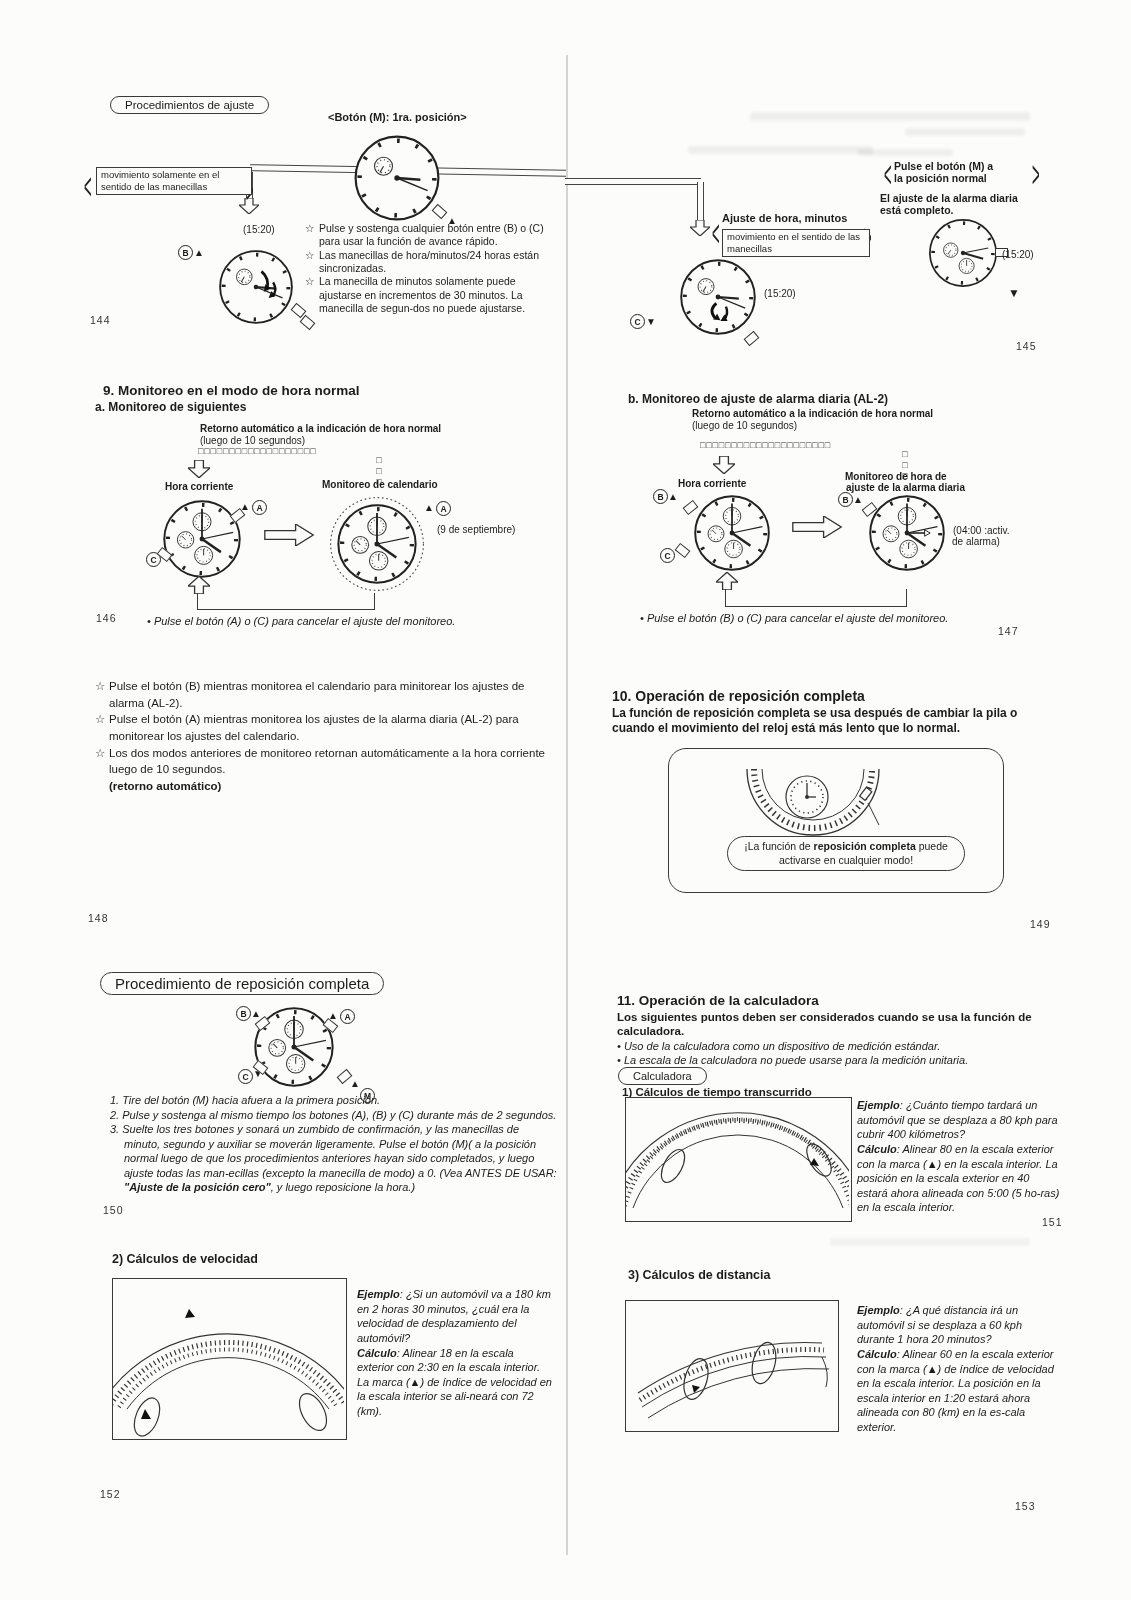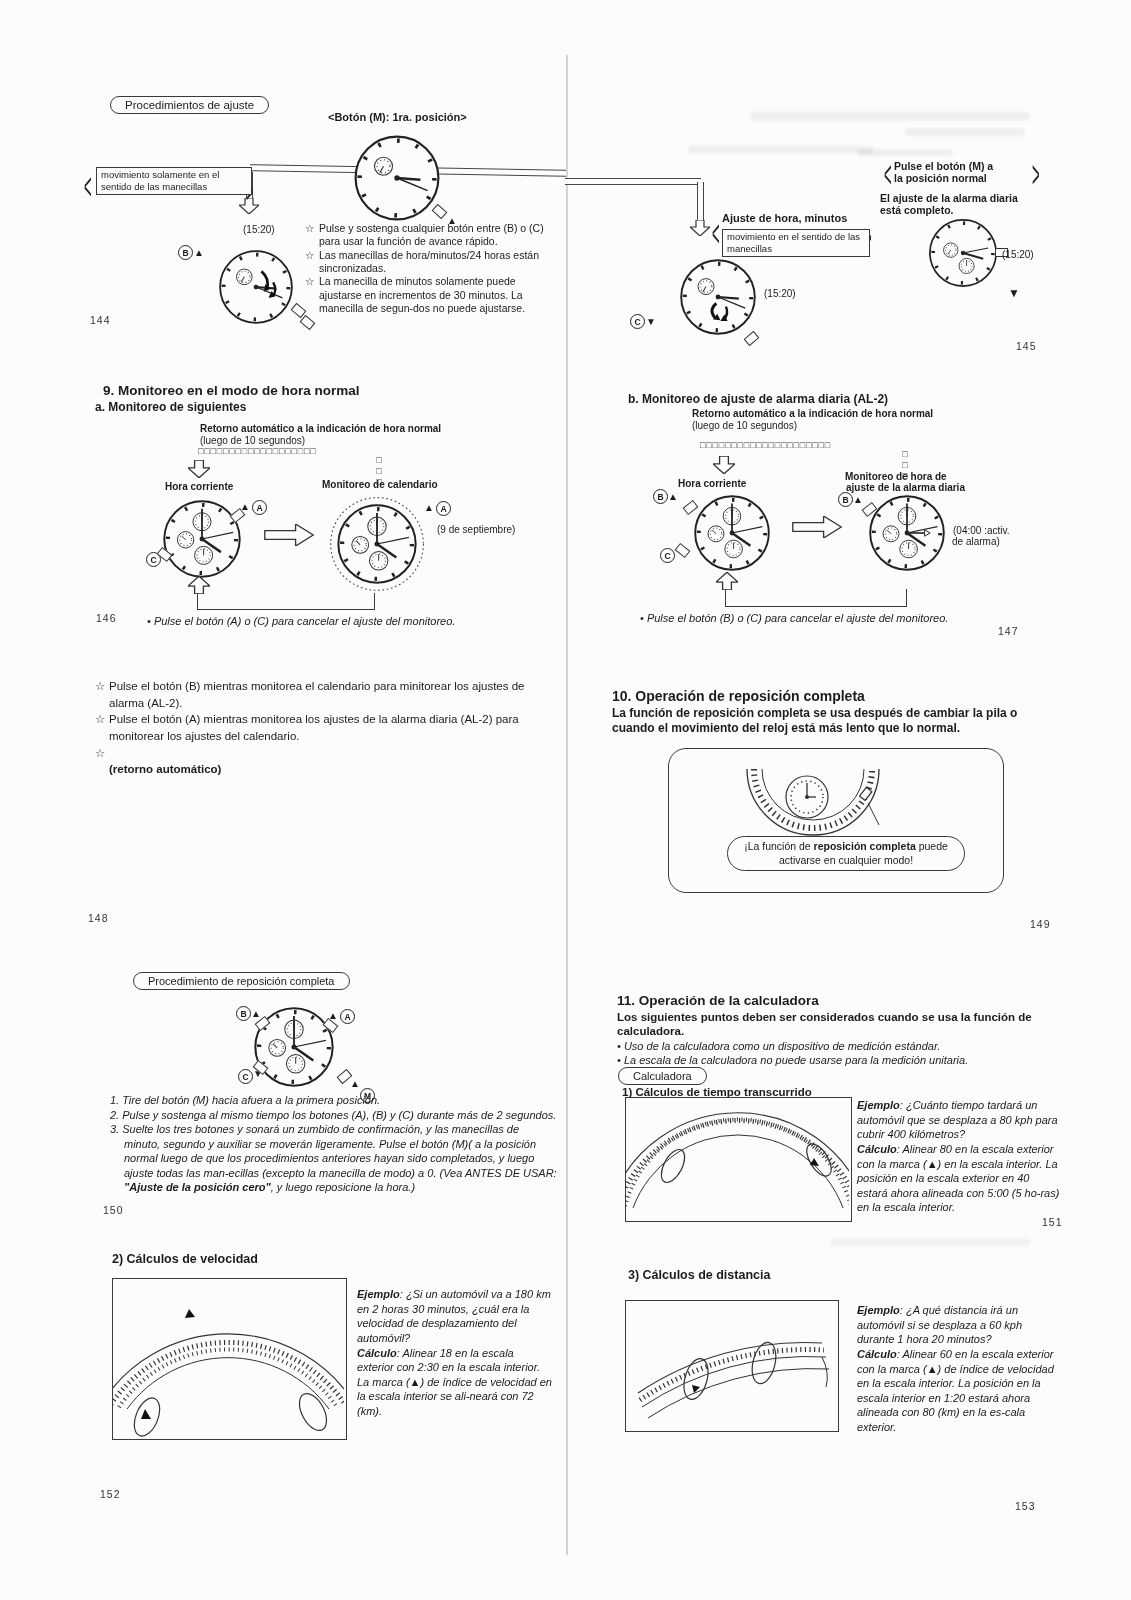--- a/index.html
+++ b/index.html
@@ -285,21 +285,21 @@
       <div class="it">
           <span class="st">☆</span>
           <span>Pulse el botón (B) mientras monitorea el calendario para minitorear los ajustes de alarma (AL-2).</span>
         </div>
       <div class="it">
           <span class="st">☆</span>
           <span>Pulse el botón (A) mientras monitorea los ajustes de la alarma diaria (AL-2) para monitorear los ajustes del calendario.</span>
         </div>
       <div class="it">
           <span class="st">☆</span>
-        <span><br>
+        <span><span>Los dos modos anteriores de monitoreo retornan automáticamente a la hora corriente luego de 10 segundos.</span><br>
         <span class="b">(retorno automático)</span></span>
         </div>
     </div>
     <div class="abs pgno" style="left:88px;top:912px">148</div>
   </section>
 
   <section>
     <div class="abs b" style="left:612px;top:688px;font-size:14px">10. Operación de reposición completa</div>
     <div class="abs b" style="left:612px;top:706px;width:425px;font-size:12px;line-height:1.25">La función de reposición completa se usa después de cambiar la pila o cuando el movimiento del reloj está más lento que lo normal.</div>
 
@@ -316,21 +316,21 @@
       <rect x="125" y="36" width="11" height="7" fill="#fcfcfa" stroke="#333" stroke-width="1.2" transform="rotate(-52 130 39)"></rect>
       <line x1="133" y1="48" x2="144" y2="70" stroke="#333" stroke-width="1"></line>
     </svg>
     <div class="bubble" style="left:727px;top:836px;width:216px">
       <span>¡La función de </span><span class="b">reposición completa</span><span> puede activarse en cualquier modo!</span>
     </div>
     <div class="abs pgno" style="left:1030px;top:918px">149</div>
   </section>
 
   <section>
-    <div class="abs pill" style="left:133px;top:972px;font-size:11px">Procedimiento de reposición completa</div>
+    <div class="abs pill" style="left:100px;top:972px;font-size:15px">Procedimiento de reposición completa</div>
 
     <svg class="abs icon" style="left:252px;top:1005px" width="84" height="84">
         <use href="#w3"></use>
       </svg>
     <span class="abs clt" style="left:236px;top:1006px">B</span>
     <span class="abs mark" style="left:251px;top:1008px">▲</span>
     <div class="crown" style="left:256px;top:1019px;transform:rotate(-38deg)"></div>
     <span class="abs mark" style="left:328px;top:1010px">▲</span>
     <span class="abs clt" style="left:340px;top:1009px">A</span>
     <div class="crown" style="left:324px;top:1021px;transform:rotate(38deg)"></div>

